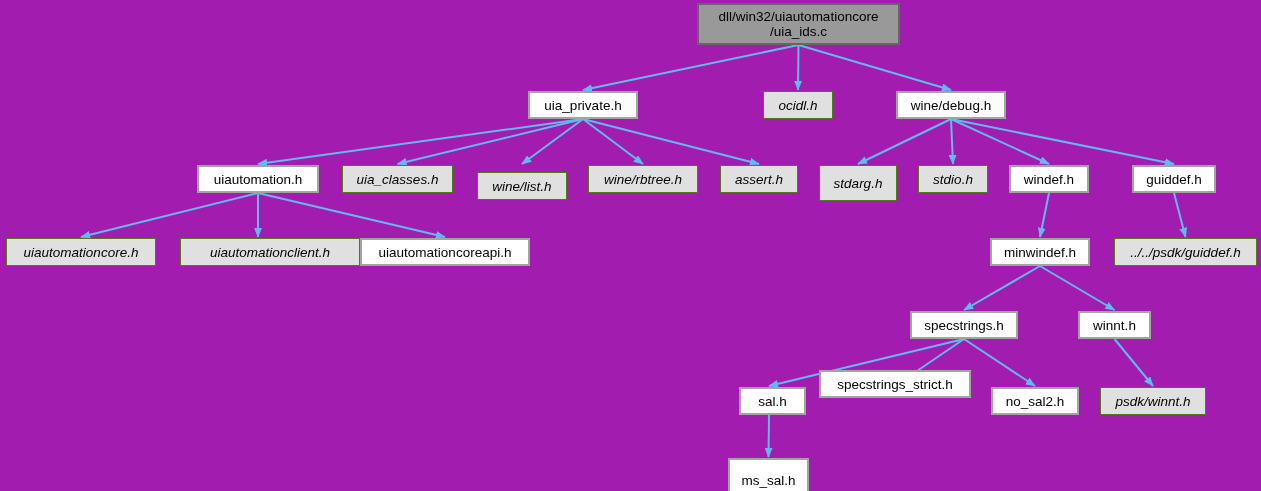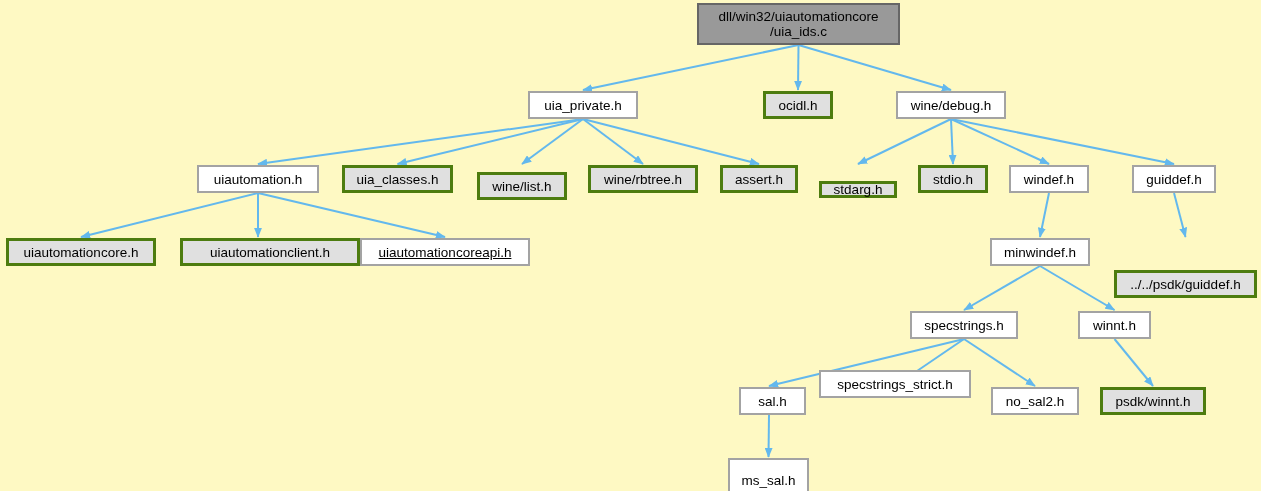--- a/index.html
+++ b/index.html
@@ -1,36 +1,36 @@
 <!DOCTYPE html>
 <html><head>
 <meta charset="utf-8">
 <style>
   html,body{margin:0;padding:0;background:#000;}
   #canvas{
     position:relative;
     width:1261px;height:491px;
-    background:#fef9c3;
+    background:#a21caf;
     overflow:hidden;
     font-family:"Liberation Sans", sans-serif;
   }
   #edge-layer{position:absolute;left:0;top:0;width:1261px;height:491px;}
   .node{
     position:absolute;
     box-sizing:border-box;
     display:flex;align-items:center;justify-content:center;
     text-align:center;
     color:#000;
     font-size:13.5px;
     line-height:15px;
     white-space:pre;
     letter-spacing:0px;
     z-index:5;
   }
-  .node.leaf{ background:#e0e0e0; border:3px solid #4d7c0f; }
+  .node.leaf{ background:#e0e0e0; border:1px solid #4d7c0f;font-style:italic; }
   .node.open{ background:#ffffff; border:2px solid #a3a3a3; }
   .node.root{ background:#999999; border:2px solid #666666; color:#000; }
 </style>
 </head>
 <body>
 
 <div id="canvas">
   <svg id="edge-layer" width="1261" height="491" viewBox="0 0 1261 491">
       <defs>
         <marker id="arrowhead" markerWidth="5" markerHeight="4" refX="4.6" refY="2" orient="auto" markerUnits="strokeWidth">
@@ -66,29 +66,29 @@
       <div class="node root" style="left: 697px; top: 3px; width: 203px; height: 42px;">dll/win32/uiautomationcore
 /uia_ids.c</div>
       <div class="node open" style="left: 528px; top: 91px; width: 110px; height: 28px;">uia_private.h</div>
       <div class="node leaf" style="left: 763px; top: 91px; width: 70px; height: 28px;">ocidl.h</div>
       <div class="node open" style="left: 896px; top: 91px; width: 110px; height: 28px;">wine/debug.h</div>
       <div class="node open" style="left: 197px; top: 165px; width: 122px; height: 28px;">uiautomation.h</div>
       <div class="node leaf" style="left: 342px; top: 165px; width: 111px; height: 28px;">uia_classes.h</div>
       <div class="node leaf" style="left: 477px; top: 172px; width: 90px; height: 28px;">wine/list.h</div>
       <div class="node leaf" style="left: 588px; top: 165px; width: 110px; height: 28px;">wine/rbtree.h</div>
       <div class="node leaf" style="left: 720px; top: 165px; width: 78px; height: 28px;">assert.h</div>
-      <div class="node leaf" style="left: 819px; top: 181px; width: 78px; height: 17px;">stdarg.h</div>
+      <div class="node leaf" style="left: 819px; top: 165px; width: 78px; height: 36px;">stdarg.h</div>
       <div class="node leaf" style="left: 918px; top: 165px; width: 70px; height: 28px;">stdio.h</div>
       <div class="node open" style="left: 1009px; top: 165px; width: 80px; height: 28px;">windef.h</div>
       <div class="node open" style="left: 1132px; top: 165px; width: 84px; height: 28px;">guiddef.h</div>
       <div class="node leaf" style="left: 6px; top: 238px; width: 150px; height: 28px;">uiautomationcore.h</div>
       <div class="node leaf" style="left: 180px; top: 238px; width: 180px; height: 28px;">uiautomationclient.h</div>
-      <div class="node open" style="left: 360px; top: 238px; width: 170px; height: 28px; text-decoration: underline;">uiautomationcoreapi.h</div>
+      <div class="node open" style="left: 360px; top: 238px; width: 170px; height: 28px;">uiautomationcoreapi.h</div>
       <div class="node open" style="left: 990px; top: 238px; width: 100px; height: 28px;">minwindef.h</div>
-      <div class="node leaf" style="left: 1114px; top: 238px; width: 143px; height: 28px; margin-top: 32px;">../../psdk/guiddef.h</div>
+      <div class="node leaf" style="left: 1114px; top: 238px; width: 143px; height: 28px;">../../psdk/guiddef.h</div>
       <div class="node open" style="left: 910px; top: 311px; width: 108px; height: 28px;">specstrings.h</div>
       <div class="node open" style="left: 1078px; top: 311px; width: 73px; height: 28px;">winnt.h</div>
       <div class="node open" style="left: 739px; top: 387px; width: 67px; height: 28px;">sal.h</div>
       <div class="node open" style="left: 819px; top: 370px; width: 152px; height: 28px;">specstrings_strict.h</div>
       <div class="node open" style="left: 991px; top: 387px; width: 88px; height: 28px;">no_sal2.h</div>
       <div class="node leaf" style="left: 1100px; top: 387px; width: 106px; height: 28px;">psdk/winnt.h</div>
       <div class="node open" style="left: 728px; top: 458px; width: 81px; height: 44px;">ms_sal.h</div>
     </div>
 </div>
 

